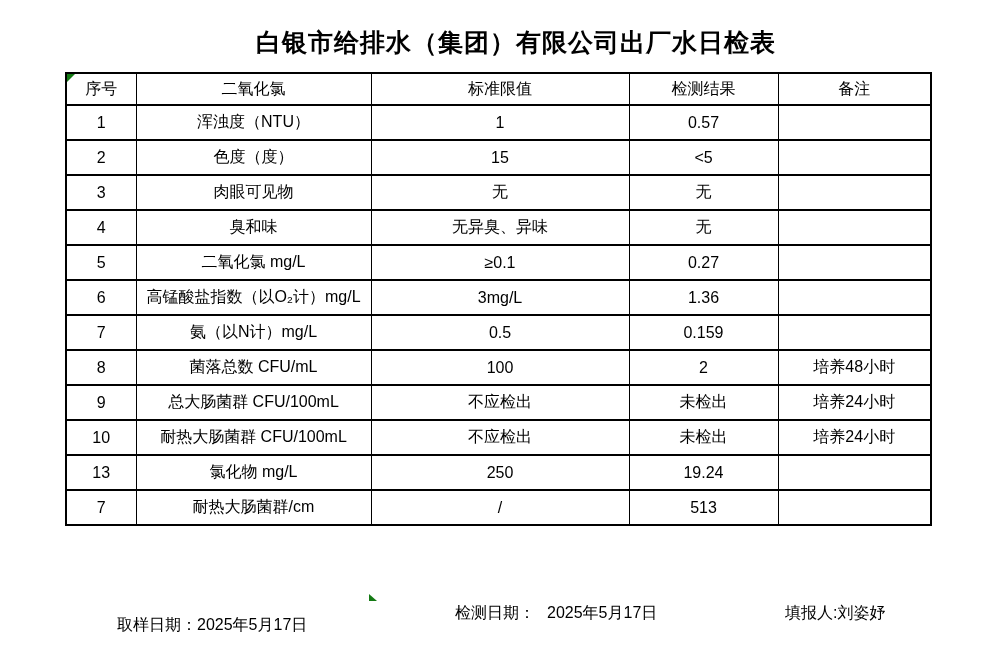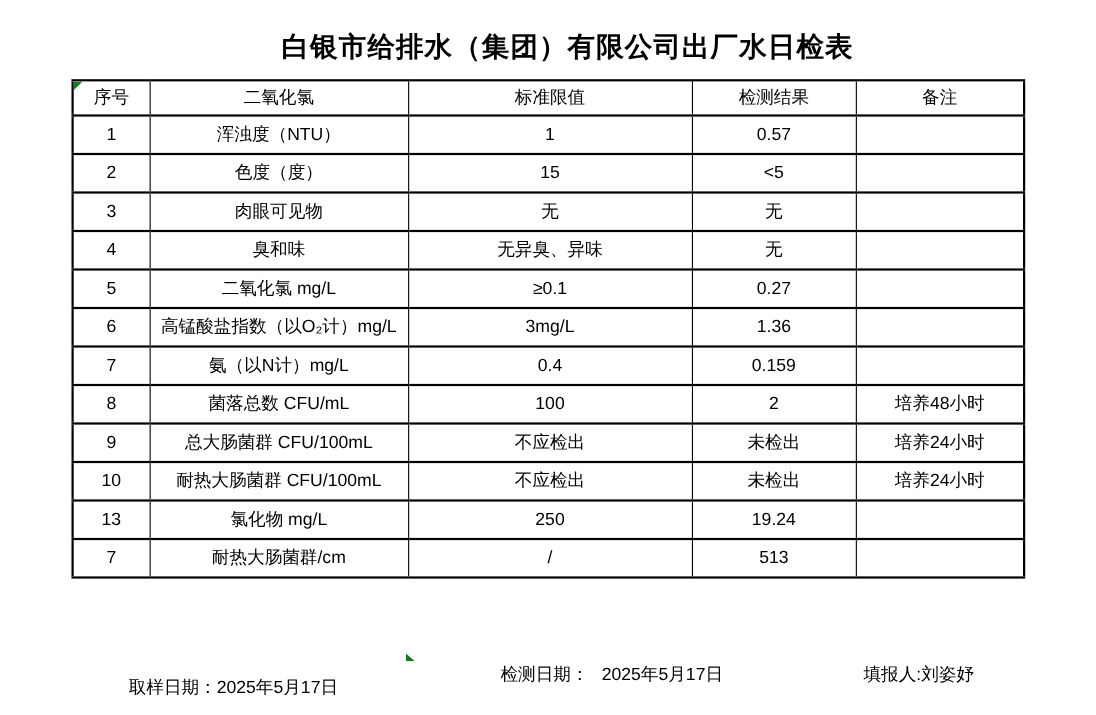--- a/index.html
+++ b/index.html
@@ -133,21 +133,21 @@
         <tr>
           <td>6</td>
           <td class="item-cell">高锰酸盐指数（以O₂计）mg/L</td>
           <td>3mg/L</td>
           <td>1.36</td>
           <td></td>
         </tr>
         <tr>
           <td>7</td>
           <td class="item-cell">氨（以N计）mg/L</td>
-          <td>0.4</td>
+          <td>0.5</td>
           <td>0.159</td>
           <td></td>
         </tr>
         <tr>
           <td>8</td>
           <td class="item-cell">菌落总数 CFU/mL</td>
           <td>100</td>
           <td>2</td>
           <td>培养48小时</td>
         </tr>

